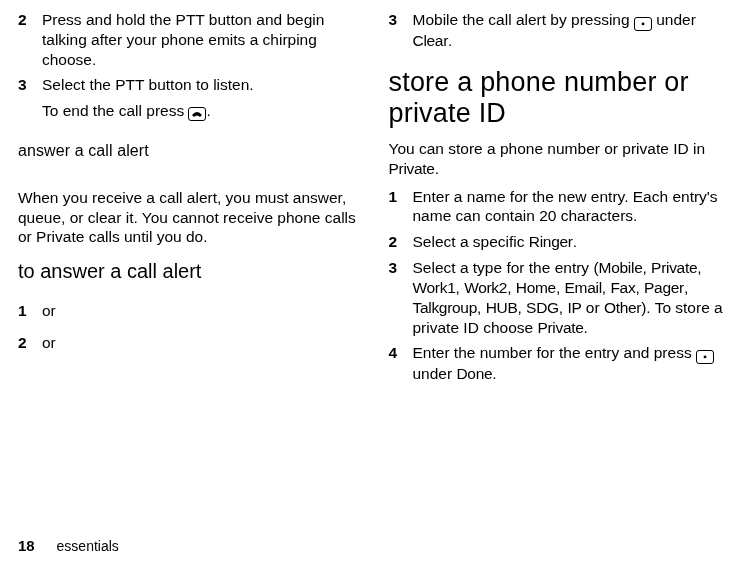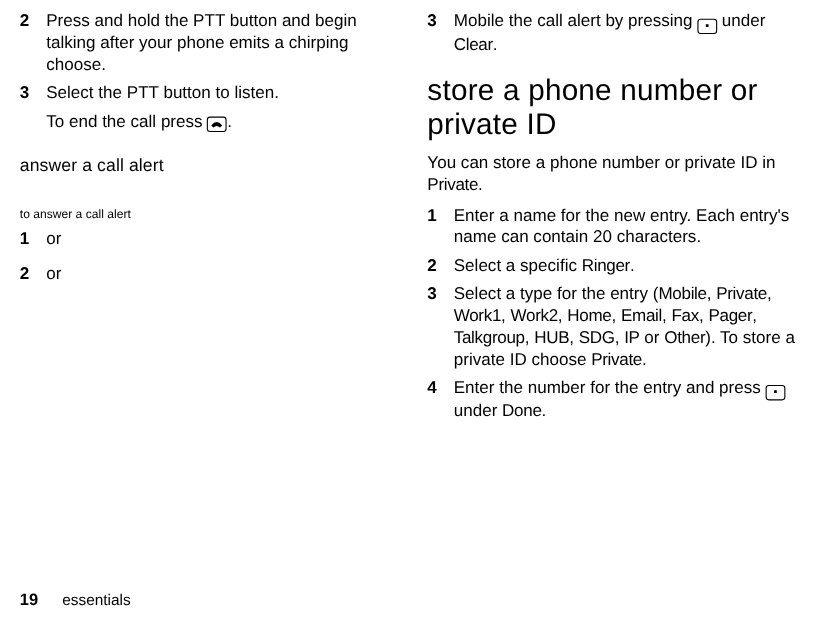--- a/index.html
+++ b/index.html
@@ -44,23 +44,23 @@
   h1.big {
     font-weight: normal;
     font-size: 27px;
     line-height: 1.15;
     margin-top: 10px;
     margin-bottom: 10px;
     letter-spacing: 0.2px;
   }
   h3.sub {
     font-weight: normal;
-    font-size: 11px;
+    font-size: 20px;
     margin-top: 12px;
-    margin-bottom: 6px;
+    margin-bottom: 16px;
   }
   .intro { margin-bottom: 8px; }
   .cond {
     font-family: "Arial Narrow", Arial, sans-serif;
     font-stretch: condensed;
     font-weight: normal;
     letter-spacing: -0.3px;
   }
   .bold { font-weight: bold; }
   .key {
@@ -106,20 +106,21 @@
               <svg width="12" height="8" viewBox="0 0 12 8">
                 <path d="M1 5 Q6 -1 11 5 L9 7 Q6 4 3 7 Z" fill="#000"></path>
               </svg>
             </span><span>.</span>
         </p>
       </div>
     </div>
 
     <h2 class="section">answer a call alert</h2>
 
+    <p class="intro">When you receive a call alert, you must answer, queue, or clear it. You cannot receive phone calls or Private calls until you do.</p>
 
     <h3 class="sub">to answer a call alert</h3>
 
     <div class="step">
       <div class="step-num">1</div>
       <div class="step-body">
         <p>or</p>
       </div>
     </div>
 
@@ -173,15 +174,15 @@
       <div class="step-num">4</div>
       <div class="step-body">
         <span>Enter the number for the entry and press </span><span class="key">▪</span><span> under </span><span class="cond">Done</span><span>.</span>
       </div>
     </div>
 
   </div>
 </div>
 
 <div class="footer">
-  <span class="pn">19</span>
+  <span class="pn">18</span>
   <span>essentials</span>
 </div>
 
 </body></html>

